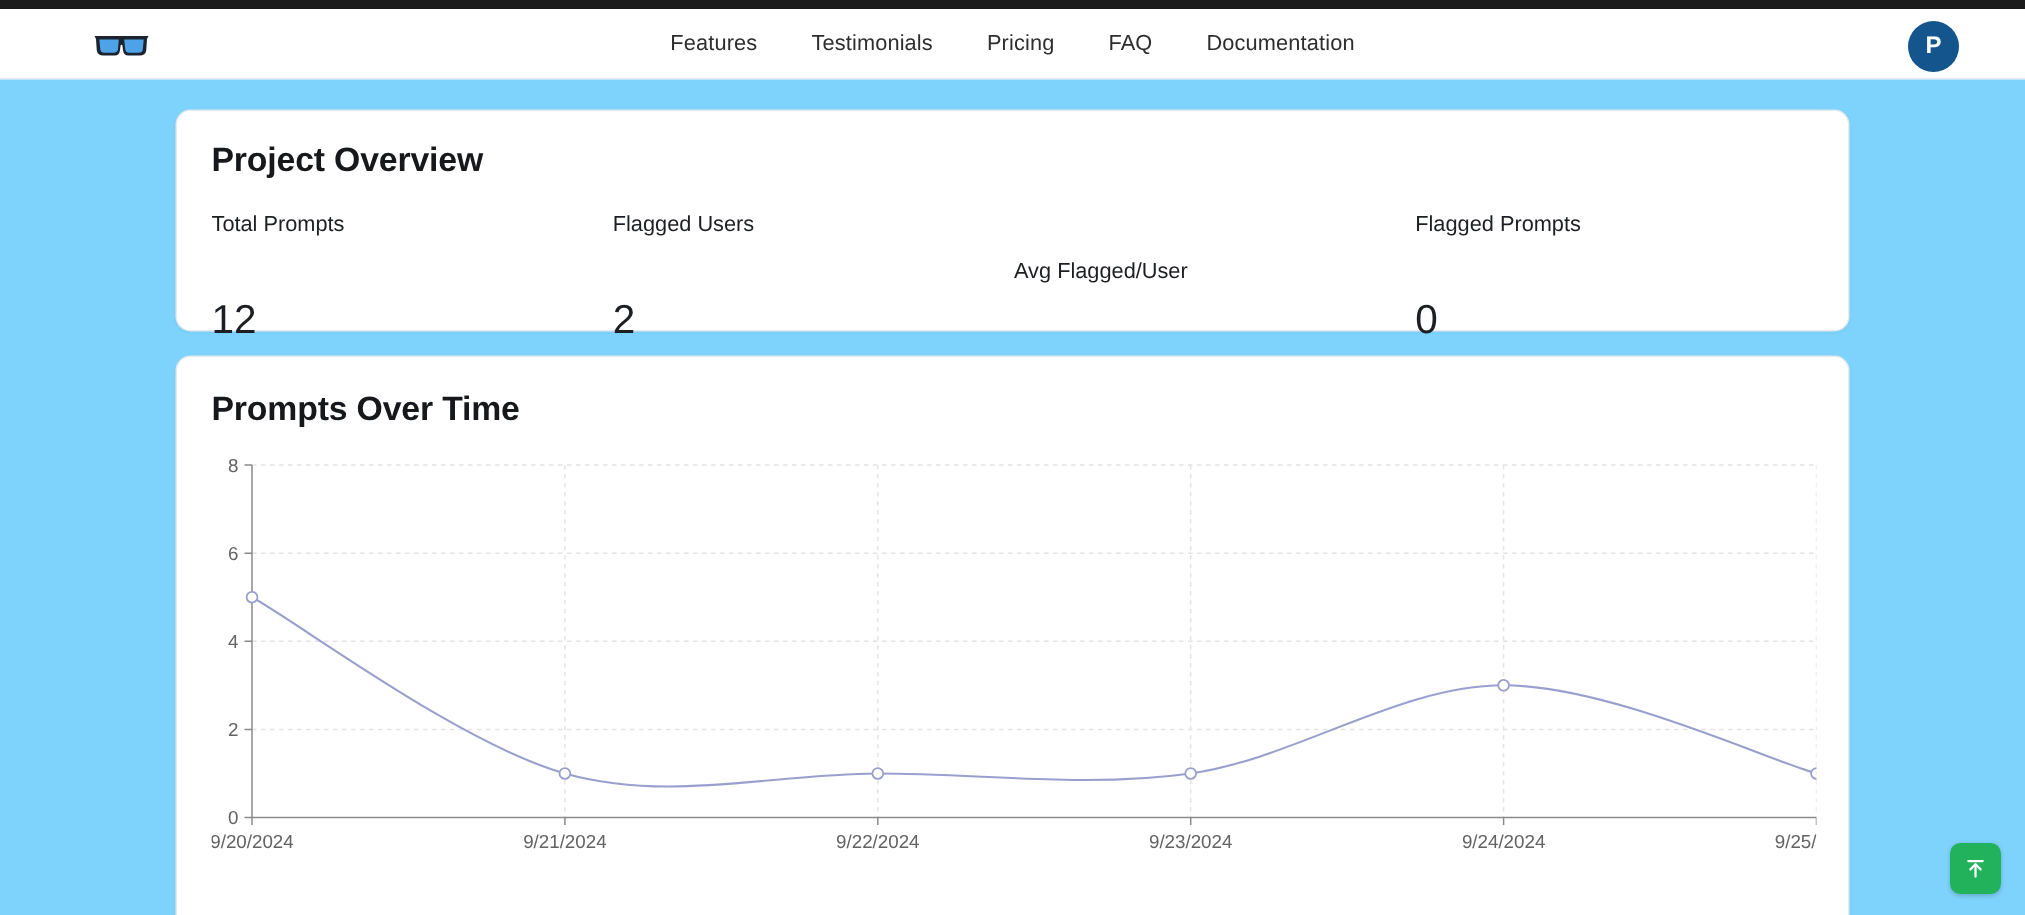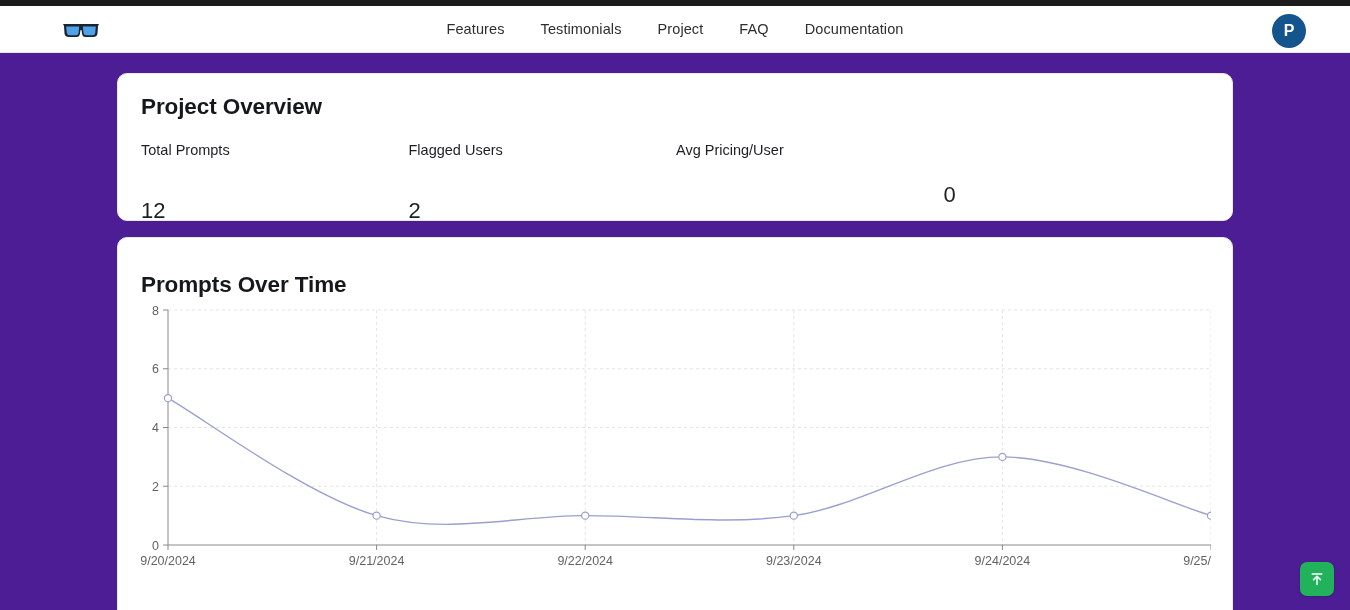--- a/index.html
+++ b/index.html
@@ -51,21 +51,21 @@
     color: #ffffff;
     display: flex; align-items: center; justify-content: center;
     font-size: 16px; font-weight: 600;
     cursor: pointer;
   }
 
   
   .main {
     position: absolute; top: 53px; left: 0;
     width: 1350px; height: 557px;
-    background: #4c1d95;
+    background: #7dd3fc;
   }
 
   .card {
     position: absolute;
     left: 117px;
     width: 1116px;
     background: #ffffff;
     border: 1px solid #e8e9eb;
     border-radius: 10px;
     box-shadow: 0 1px 2px rgba(16,24,40,.04);
@@ -74,39 +74,40 @@
   #chart-card    { top: 184px; height: 420px; }
 
   .card-title {
     margin: 0;
     font-size: 22.5px;
     font-weight: 600;
     color: #16181c;
     letter-spacing: -0.1px;
   }
   #overview-card .card-title { position: absolute; left: 23px; top: 20px; }
-  #chart-card .card-title    { position: absolute; left: 23px; top: 34px; }
+  #chart-card .card-title    { position: absolute; left: 23px; top: 22px; }
 
   
   .stats-row {
     position: absolute;
     left: 23px; top: 68px;
     width: 1070px;
     display: flex;
+    align-items: center;
   }
   .stat { width: 270px; }
   .stat-label {
     display: block;
     font-size: 14.5px;
     color: #1d1f24;
     margin-bottom: 9px;
   }
   .stat-value {
     display: block;
-    font-size: 22px;
+    font-size: 27px;
     color: #1d1f24;
     font-weight: 400;
     margin-top: 40px;
   }
 
   
   .chart-area {
     position: absolute;
     left: 23px; top: 62px;
     width: 1070px; height: 330px;
@@ -143,21 +144,21 @@
     <svg width="40" height="18" viewBox="0 0 40 18">
       <path d="M2 3 L38 3 L37 5 L36.5 12.5 Q36 16 32 16 L24.5 16 Q21.5 16 21 12.5 L20.6 9.2 Q20 8.6 19.4 9.2 L19 12.5 Q18.5 16 15.5 16 L8 16 Q4 16 3.5 12.5 L3 5 Z" fill="#1d2430"></path>
       <path d="M5.2 5.4 L18.2 5.4 L17.6 12 Q17.2 14.2 14.8 14.2 L8.6 14.2 Q6.2 14.2 5.9 12 Z" fill="#4da2e8"></path>
       <path d="M21.8 5.4 L34.8 5.4 L34.2 12 Q33.9 14.2 31.5 14.2 L25.3 14.2 Q22.9 14.2 22.5 12 Z" fill="#4da2e8"></path>
     </svg>
   </div>
 
   <nav class="nav-list">
     <span class="nav-item">Features</span>
     <span class="nav-item">Testimonials</span>
-    <span class="nav-item">Project</span>
+    <span class="nav-item">Pricing</span>
     <span class="nav-item">FAQ</span>
     <span class="nav-item">Documentation</span>
   </nav>
 
   <div class="avatar">
     <span>P</span>
   </div>
 </header>
 
 <main class="main">
@@ -168,23 +169,24 @@
     <div class="stats-row">
       <div class="stat">
         <span class="stat-label">Total Prompts</span>
         <span class="stat-value">12</span>
       </div>
       <div class="stat">
         <span class="stat-label">Flagged Users</span>
         <span class="stat-value">2</span>
       </div>
       <div class="stat">
-        <span class="stat-label">Avg Pricing/User</span>
-      </div>
-      <div class="stat">
+        <span class="stat-label">Avg Flagged/User</span>
+      </div>
+      <div class="stat">
+        <span class="stat-label">Flagged Prompts</span>
         <span class="stat-value">0</span>
       </div>
     </div>
   </section>
 
   <section class="card" id="chart-card">
     <h2 class="card-title">Prompts Over Time</h2>
 
     <div class="chart-area">
       <svg class="chart-svg" id="line-chart" width="1070" height="330" viewBox="0 0 1070 330">

